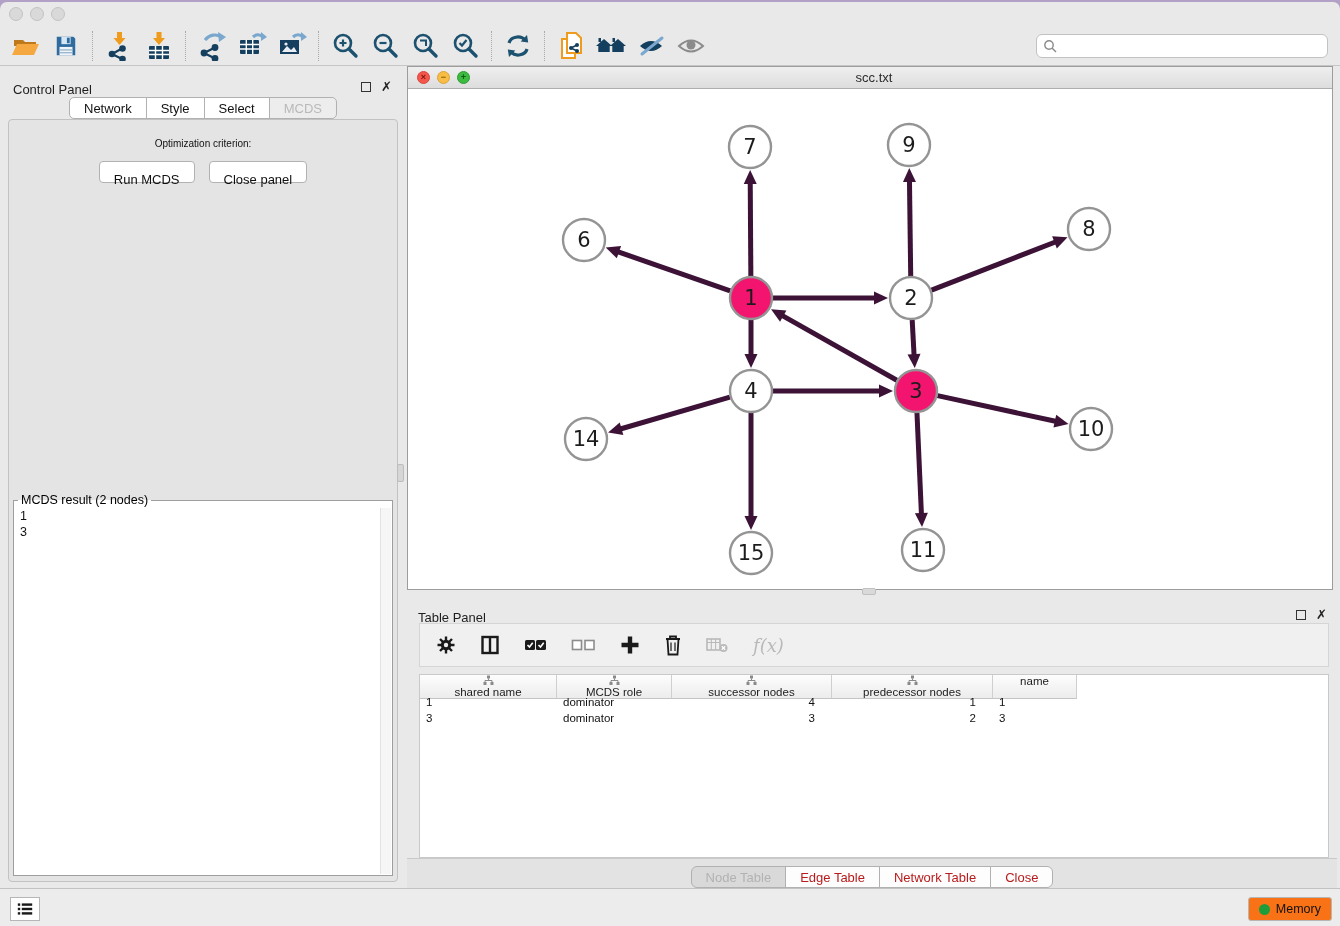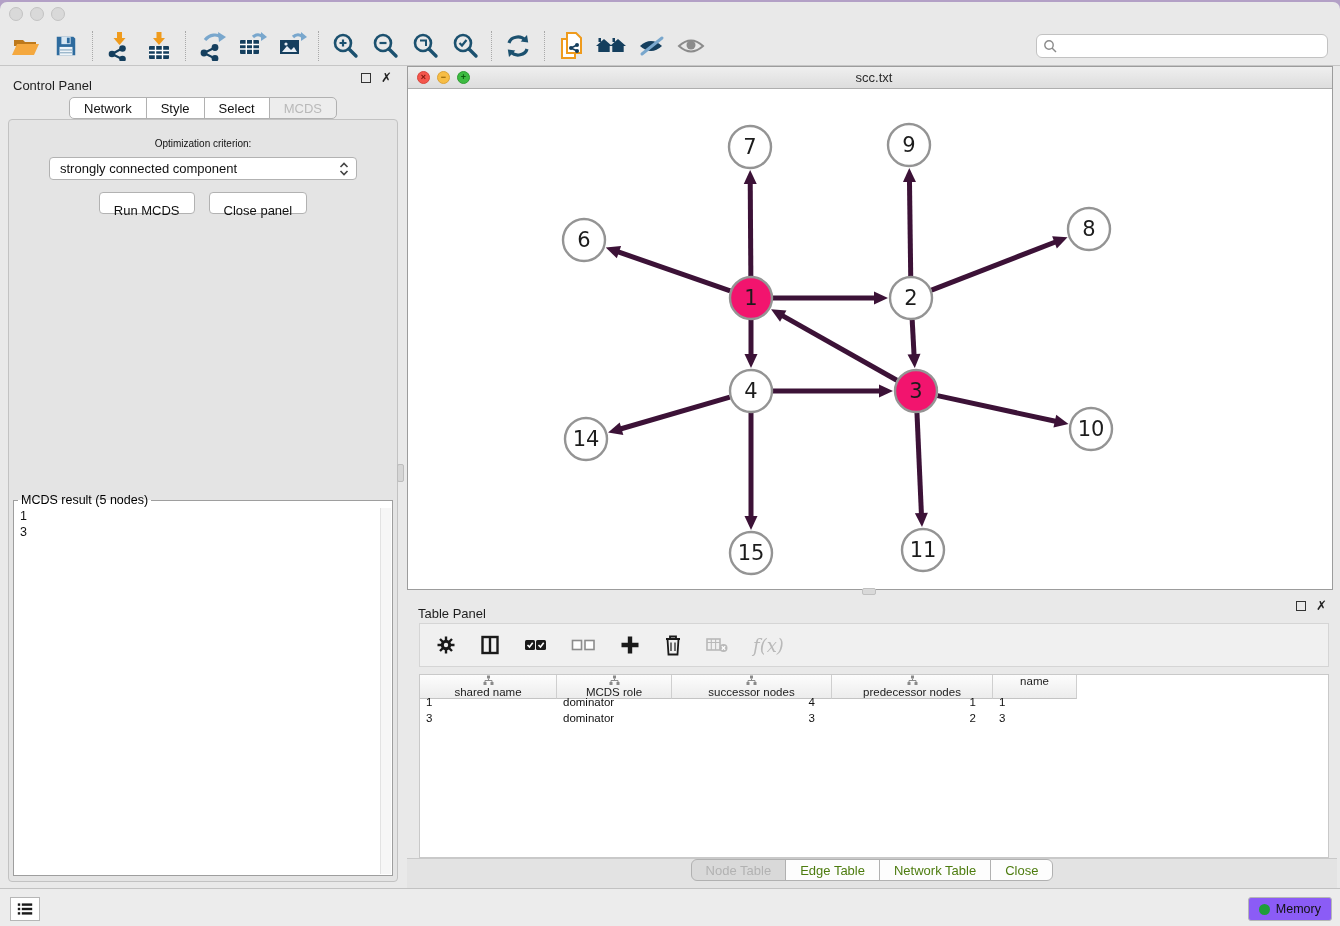--- a/index.html
+++ b/index.html
@@ -19,21 +19,21 @@
   .toolbar{position:absolute;left:0;top:26px;width:1340px;height:40px;display:flex;align-items:center;
            border-bottom:1px solid #c6c6c6;background:#e9e9e9;padding-left:6px;}
   .tbtn{width:40px;height:36px;display:flex;align-items:center;justify-content:center;background:none;border:none;padding:0;}
   .tsep{width:1px;height:30px;border-left:1px dotted #a9a9a9;margin:0 6px;}
   .search{margin-left:auto;margin-right:12px;width:292px;height:24px;border:1px solid #c2c2c2;border-radius:6px;
           background:#fff;display:flex;align-items:center;padding:0 6px;}
   .search input{border:none;outline:none;flex:1;font-size:13px;background:transparent;margin-left:4px;}
 
   
   .cpanel{position:absolute;left:2px;top:67px;width:402px;height:821px;background:#e9e9e9;}
-  .phead{position:relative;height:26px;display:flex;align-items:flex-end;}
+  .phead{position:relative;height:26px;display:flex;align-items:center;margin-top:9px;}
   .phead .ptitle{font-size:13px;color:#1e1e1e;padding-left:11px;}
   .wctl{position:absolute;top:6px;display:flex;gap:10px;align-items:center;}
   .cpanel .wctl{right:12px;}
   .float-ic{width:10px;height:10px;border:1.6px solid #333;display:inline-block;}
   .close-ic{font-size:13px;font-weight:bold;color:#222;line-height:10px;}
   .seg{position:absolute;left:50%;transform:translateX(-50%);top:30px;display:flex;}
   .seg .sbtn{height:22px;border:1px solid #b1b1b1;background:#fff;font-size:13px;color:#111;
              padding:0 14px;margin-left:-1px;font-family:inherit;}
   .seg .sbtn:first-child{border-radius:5px 0 0 5px;margin-left:0;}
   .seg .sbtn:last-child{border-radius:0 5px 5px 0;}
@@ -81,34 +81,34 @@
   .tp-table{position:absolute;left:12px;right:8px;top:79px;height:184px;background:#fff;
             border:1px solid #c9c9c9;overflow:hidden;}
   .thead{display:grid;grid-template-columns:137px 115px 160px 161px 84px;height:19px;}
   .th{background:linear-gradient(#fdfdfd,#ececec);border-right:1px solid #cfcfcf;border-bottom:1px solid #c4c4c4;
       display:flex;align-items:center;font-size:11.5px;color:#1c1c1c;padding:0 4px;flex-direction:column;}
   .th .thlabel{flex:1;text-align:center;}
   .trow{display:grid;grid-template-columns:137px 115px 160px 161px 84px;height:16px;font-size:11.5px;color:#111;}
   .td{display:flex;align-items:center;padding:0 6px;}
   .td.num{justify-content:flex-end;padding-right:17px;}
   .tp-footer{position:absolute;left:0;right:0;top:263px;height:30px;background:#e3e3e3;
-             border-top:1px solid #c9c9c9;display:flex;align-items:flex-start;justify-content:center;}
+             border-top:1px solid #c9c9c9;display:flex;align-items:flex-end;justify-content:center;}
   .seg2{display:flex;}
-  .seg2 .sbtn{height:22px;border:1px solid #b1b1b1;background:#fdfdfd;font-size:13px;color:#4d7c0f;
+  .seg2 .sbtn{height:22px;border:1px solid #b1b1b1;background:#fdfdfd;font-size:13px;color:#b91c1c;
               padding:0 14px;margin-left:-1px;font-family:inherit;}
   .seg2 .sbtn:first-child{border-radius:6px 0 0 6px;margin-left:0;}
   .seg2 .sbtn:last-child{border-radius:0 6px 6px 0;}
   .seg2 .sbtn.active{background:#d9d9d9;color:#b2b2b2;}
 
   
   .statusbar{position:absolute;left:0;top:888px;width:1340px;height:38px;background:#ececec;
              border-top:1px solid #c2c2c2;}
   .list-btn{position:absolute;left:10px;top:8px;width:30px;height:24px;background:#fff;border:1px solid #b6b6b6;
             display:flex;align-items:center;justify-content:center;}
-  .mem-btn{position:absolute;right:8px;top:8px;height:24px;background:#8b5cf6;border:1px solid #b6b6b6;
+  .mem-btn{position:absolute;right:8px;top:8px;height:24px;background:#f97316;border:1px solid #b6b6b6;
            border-radius:3px;display:flex;align-items:center;gap:6px;padding:0 10px;font-size:12.5px;color:#111;}
   .mem-dot{width:11px;height:11px;border-radius:50%;background:#1f9d3a;}
 </style>
 </head>
 <body>
 
 <div class="app">
   <div class="win-bg"></div>
 
   <div class="titlebar">
@@ -282,33 +282,27 @@
       </span>
     </div>
     <div class="seg">
       <button class="sbtn">Network</button>
       <button class="sbtn">Style</button>
       <button class="sbtn">Select</button>
       <button class="sbtn active">MCDS</button>
     </div>
     <div class="cbox">
       <div class="optlabel">Optimization criterion:</div>
-      <div class="dropdown">
-        <span class="dval">strongly connected component</span>
-        <svg width="12" height="14" viewBox="0 0 12 14">
-          <path d="M2.5 5l3.5-3.5L9.5 5M2.5 9l3.5 3.5L9.5 9" fill="none" stroke="#444" stroke-width="1.6"></path>
-        </svg>
-      </div>
       <div class="btnrow">
         <button class="mbtn">Run MCDS</button>
         <button class="mbtn">Close panel</button>
       </div>
     </div>
     <fieldset class="resultbox">
-      <legend>MCDS result (5 nodes)</legend>
+      <legend>MCDS result (2 nodes)</legend>
       <div class="result-lines">
         <div>1</div>
         <div>3</div>
       </div>
       <div class="result-scroll"></div>
     </fieldset>
   </div>
 
   <div class="vsplit"></div>
 

